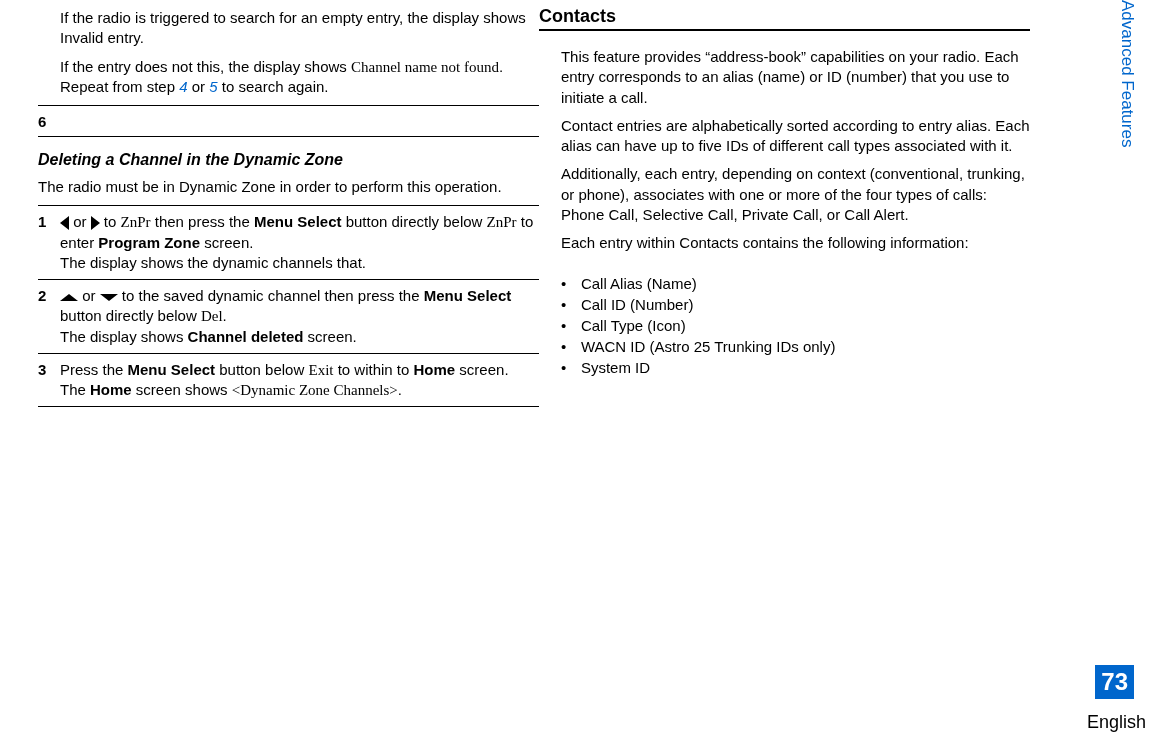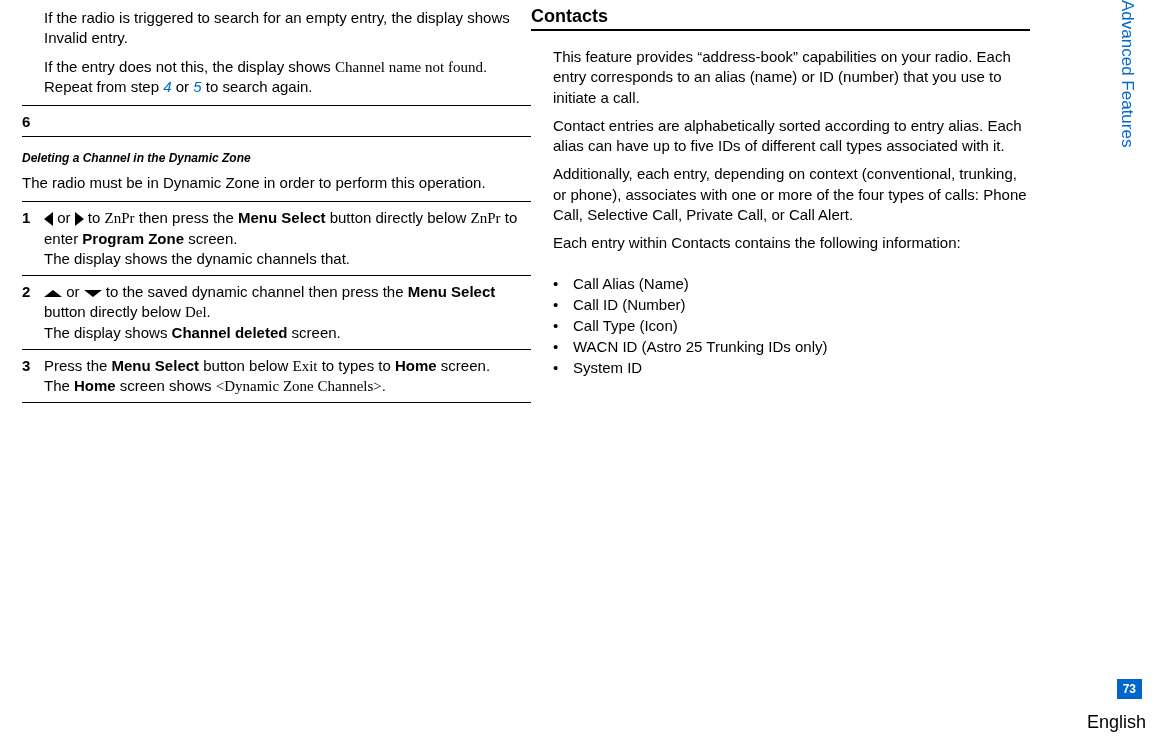--- a/index.html
+++ b/index.html
@@ -9,21 +9,21 @@
     font-size: 15px;
     color: #000;
     background: #fff;
     width: 1154px;
     height: 749px;
     position: relative;
     overflow: hidden;
   }
   .page {
     display: flex;
-    padding: 0 50px 0 22px;
+    padding: 0 50px 0 38px;
     box-sizing: border-box;
     width: 1080px;
   }
   .col {
     flex: 1;
     min-width: 0;
   }
   .col-left { flex: 1.02; }
   .col-right { flex: 1; }
   p { margin: 8px 0; line-height: 1.35; }
@@ -40,21 +40,21 @@
     font-weight: bold;
     width: 22px;
     flex-shrink: 0;
     font-size: 15px;
     padding-top: 1px;
   }
   .step-body { flex: 1; line-height: 1.35; }
   .subhead {
     font-weight: bold;
     font-style: italic;
-    font-size: 12px;
+    font-size: 16px;
     margin: 14px 0 6px 0;
   }
   .section-head {
     font-weight: bold;
     font-size: 18px;
     border-bottom: 2px solid #000;
     padding-bottom: 2px;
     margin: 6px 0 8px 0;
     display: inline-block;
     width: 100%;
@@ -110,26 +110,26 @@
     text-orientation: mixed;
     color: #0066cc;
     font-size: 17px;
     display: flex;
     align-items: center;
     justify-content: flex-start;
     border-top:none;
   }
   .page-num-box {
     position: absolute;
-    right: 12px;
+    right: 20px;
     bottom: 50px;
     background: #0066cc;
     color: #fff;
     font-weight: bold;
-    font-size: 12px;
+    font-size: 24px;
     padding: 3px 6px;
   }
   .lang-label {
     position: absolute;
     right: 8px;
     bottom: 16px;
     font-size: 18px;
     text-align: right;
   }
   b { font-weight: bold; }
@@ -164,21 +164,21 @@
       <div class="step-num">2</div>
       <div class="step-body">
         <span class="arrow-up-flat"></span><span> or </span><span class="arrow-down-flat"></span><span> to the saved dynamic channel then press the </span><b>Menu Select</b><span> button directly below </span><span class="serif">Del</span><span>.</span><br>
         <span>The display shows </span><b>Channel deleted</b><span> screen.</span>
       </div>
     </div>
 
     <div class="step-row last">
       <div class="step-num">3</div>
       <div class="step-body">
-        <span>Press the </span><b>Menu Select</b><span> button below </span><span class="serif">Exit</span><span> to types to </span><b>Home</b><span> screen.</span><br>
+        <span>Press the </span><b>Menu Select</b><span> button below </span><span class="serif">Exit</span><span> to within to </span><b>Home</b><span> screen.</span><br>
         <span>The </span><b>Home</b><span> screen shows </span><span class="serif">&lt;Dynamic Zone Channels&gt;</span><span>.</span>
       </div>
     </div>
   </div>
 
   <div class="col col-right">
 
     <div class="section-head">Contacts</div>
 
     <p class="indented">This feature provides “address-book” capabilities on your radio. Each entry corresponds to an alias (name) or ID (number) that you use to initiate a call.</p>

